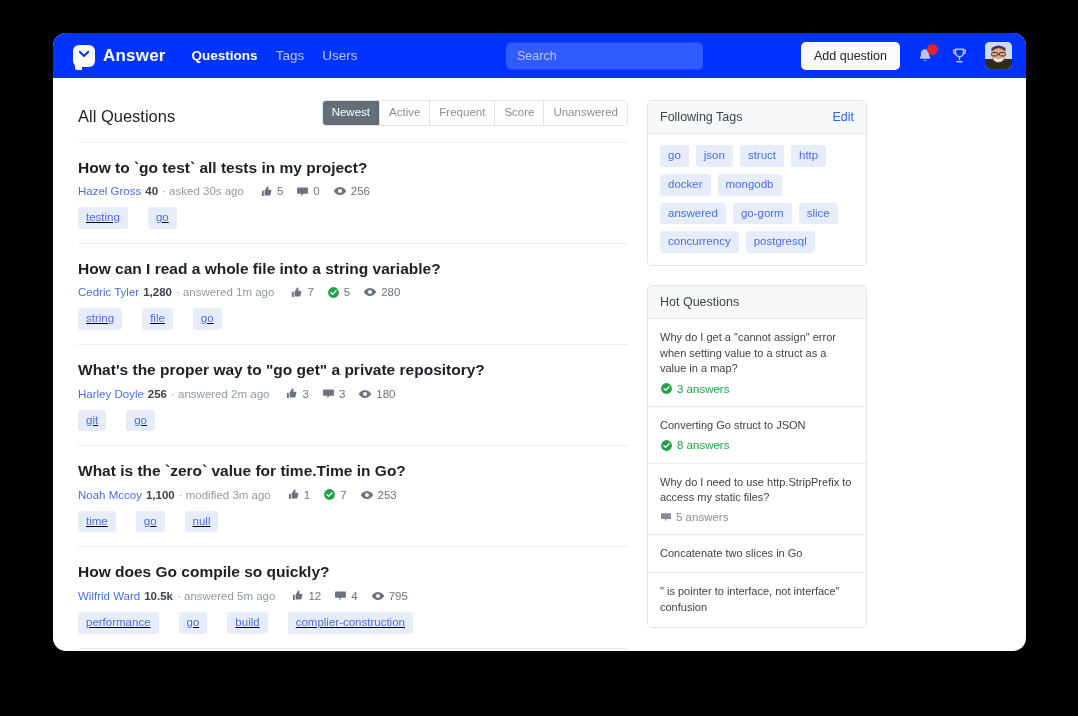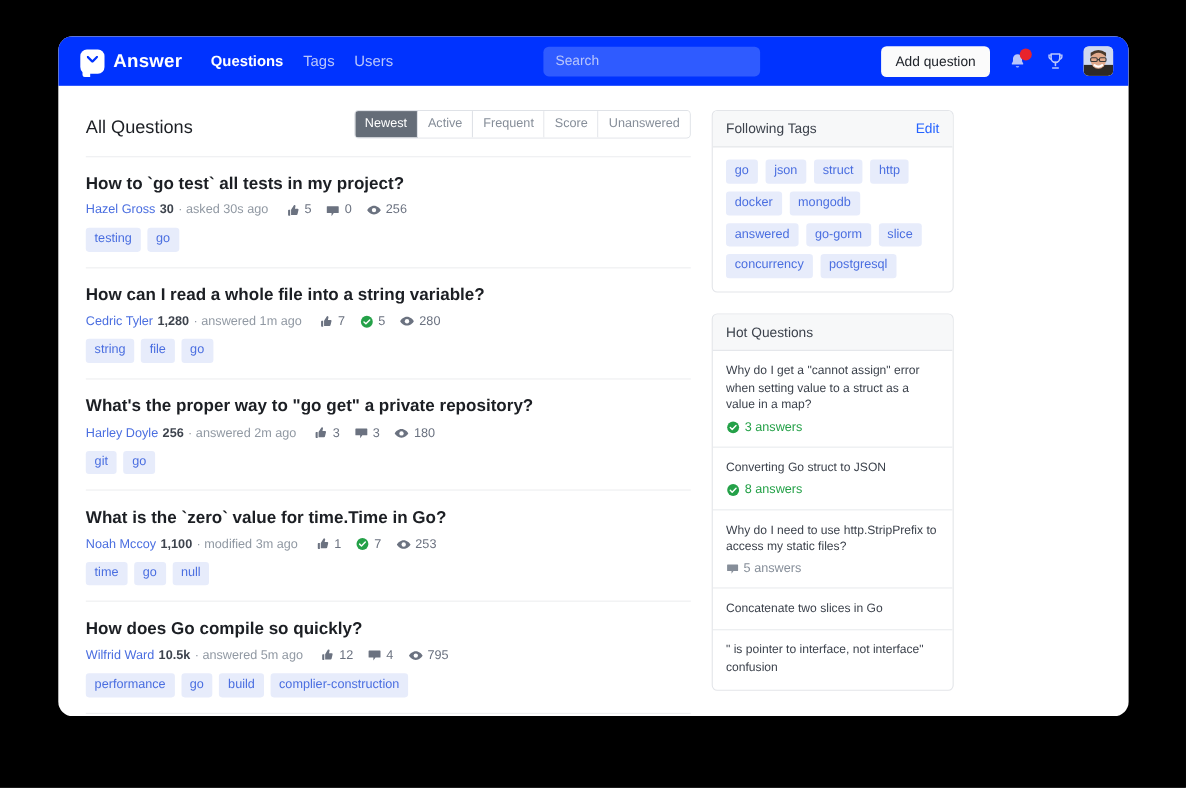--- a/index.html
+++ b/index.html
@@ -38,21 +38,21 @@
     width: 7px; height: 7px; background: #fff;
     border-radius: 0 0 0 2px;
   }
   .logo-mark svg { position: relative; z-index: 2; display: block; margin: 6px auto 0; }
   .brand-name { color: #fff; font-size: 17px; font-weight: bold; letter-spacing: .2px; }
 
   .nav-links { display: flex; align-items: center; gap: 18px; }
   .nav-link { font-size: 13.5px; color: #b9c6fb; text-decoration: none; white-space: nowrap; }
   .nav-link.active { color: #fff; font-weight: bold; }
 
-  .search-wrap { position: absolute; left: 441px; top: 50%; transform: translateY(-50%); }
+  .search-wrap { position: absolute; left: 453px; top: 50%; transform: translateY(-50%); }
   .search-input {
     width: 197px; height: 27px; border: none; border-radius: 5px;
     background: #2f5bff; color: #fff; font-size: 12.5px;
     padding: 0 11px; font-family: "Liberation Sans", sans-serif;
     outline: none;
   }
   .search-input::placeholder { color: #b9c6fb; }
 
   .nav-right {
     position: absolute; right: 14px; top: 50%; transform: translateY(-50%);
@@ -115,21 +115,21 @@
   }
   .q-author { color: #4a6ee0; cursor: pointer; }
   .q-rep { color: #3d434d; font-weight: bold; margin-left: 4px; }
   .q-action { margin-left: 4px; color: #9199a3; }
   .q-stats { display: flex; align-items: center; gap: 13px; margin-left: 16px; }
   .stat { display: flex; align-items: center; gap: 4px; color: #6b7280; }
   .stat.answered { color: #6b7280; }
   .stat.accepted { color: #6b7280; }
   .stat svg { display: block; }
 
-  .q-tags { display: flex; flex-wrap: wrap; gap: 6px; }
+  .q-tags { display: flex; flex-wrap: wrap; gap: 20px; text-decoration: underline; }
   .tag {
     background: #e7ecfb; color: #4a6ee0;
     font-size: 11.5px; padding: 4px 8px; border-radius: 3px;
     cursor: pointer; line-height: 1.2;
   }
 
   
   .card {
     border: 1px solid #e3e5e9; border-radius: 5px;
     background: #fff; overflow: hidden; margin-bottom: 19px;
@@ -220,21 +220,21 @@
             <div class="seg-item">Frequent</div>
             <div class="seg-item">Score</div>
             <div class="seg-item">Unanswered</div>
           </div>
         </div>
         <div id="question-list">
             <div class="q-item">
               <div class="q-title">How to `go test` all tests in my project?</div>
               <div class="q-meta">
                 <span class="q-author">Hazel Gross</span>
-                <span class="q-rep">30</span>
+                <span class="q-rep">40</span>
                 <span class="q-action">· asked 30s ago</span>
                 <span class="q-stats">
                   <span class="stat">
                     <svg width="13" height="13" viewBox="0 0 24 24">
                       <path d="M7 10.5h-2.2A1.3 1.3 0 0 0 3.5 11.8v7.4A1.3 1.3 0 0 0 4.8 20.5H7zM8.5 10.5 13 3.3a1.6 1.6 0 0 1 2.9 1.2l-.9 4.4h4.3a1.7 1.7 0 0 1 1.65 2.1l-1.7 7a1.7 1.7 0 0 1-1.65 1.3H8.5z" fill="#6b7280"></path>
                     </svg>
                     <span>5</span>
                   </span>
                   <span class="stat answered">
                     <svg width="13" height="13" viewBox="0 0 24 24">

